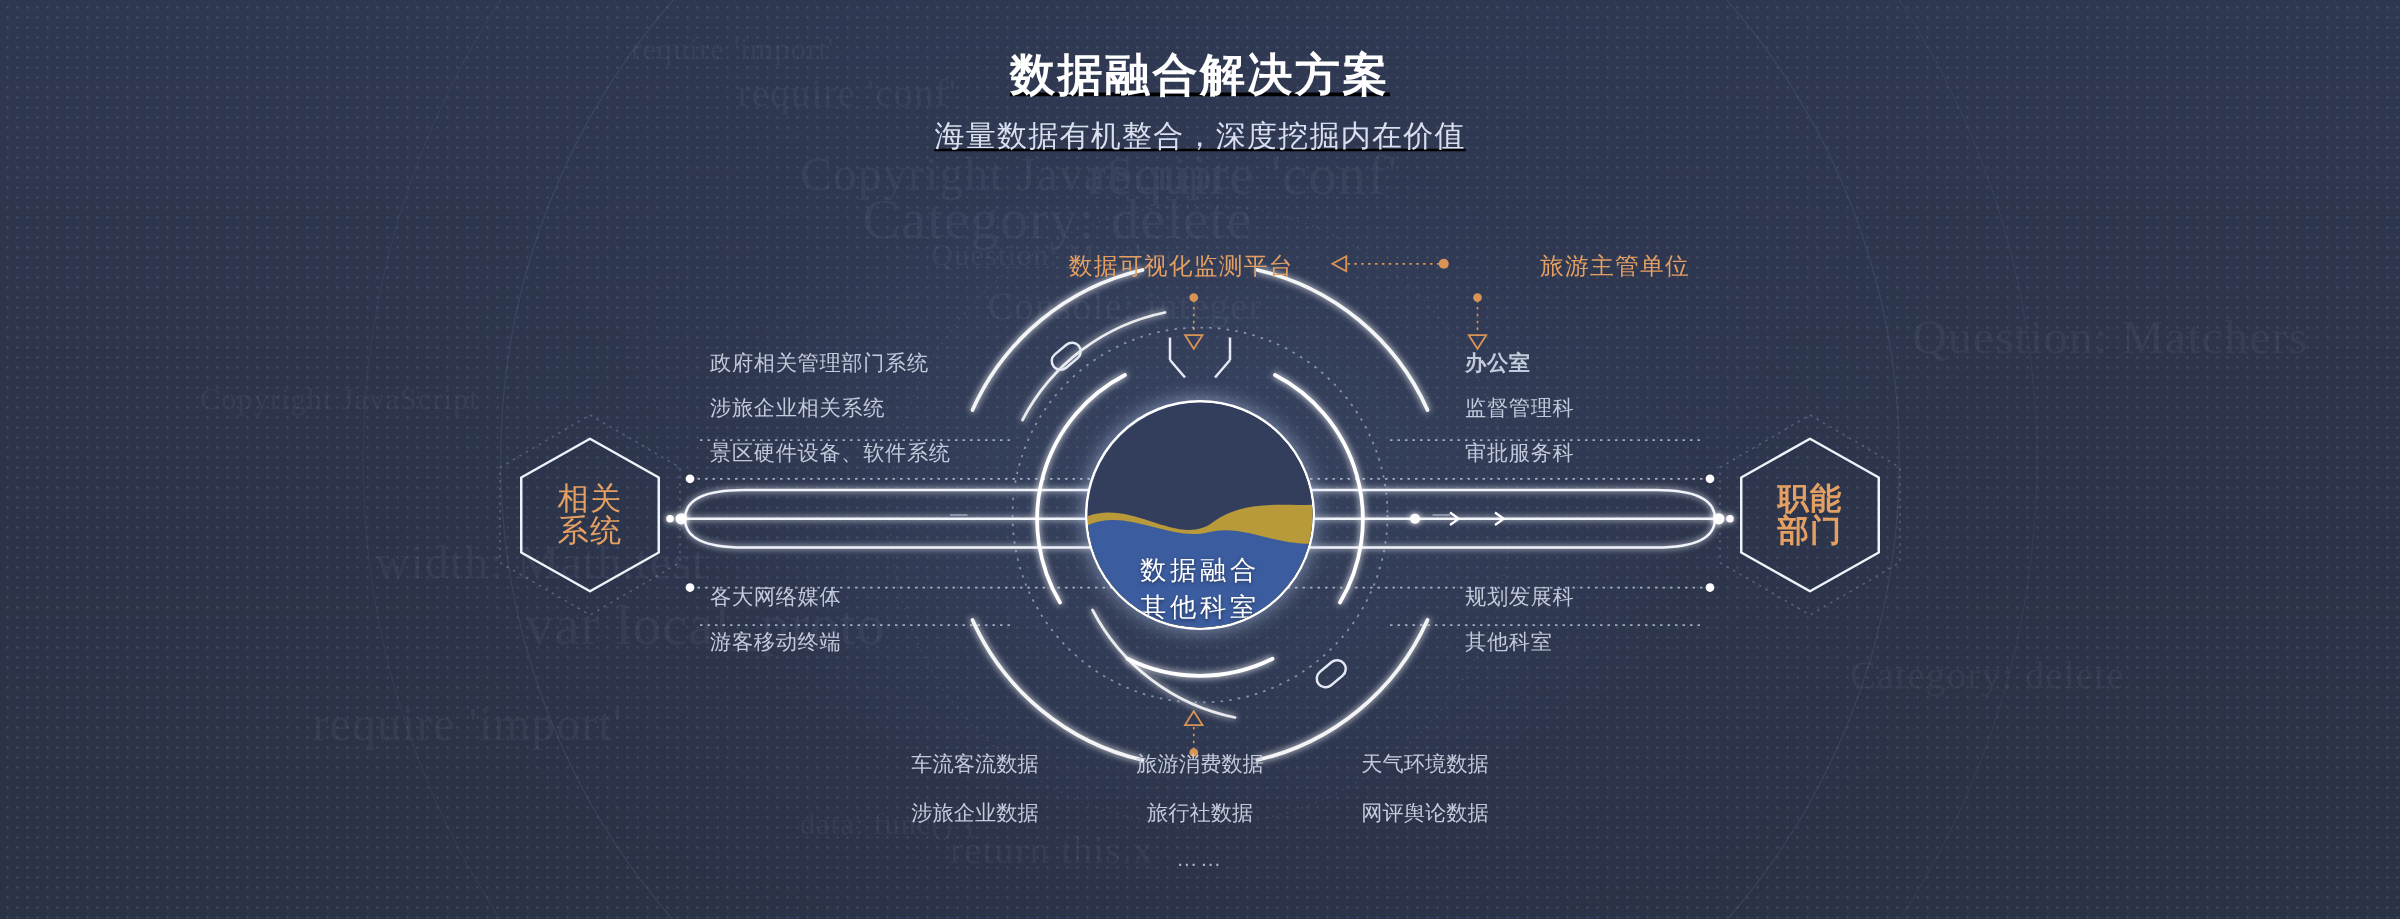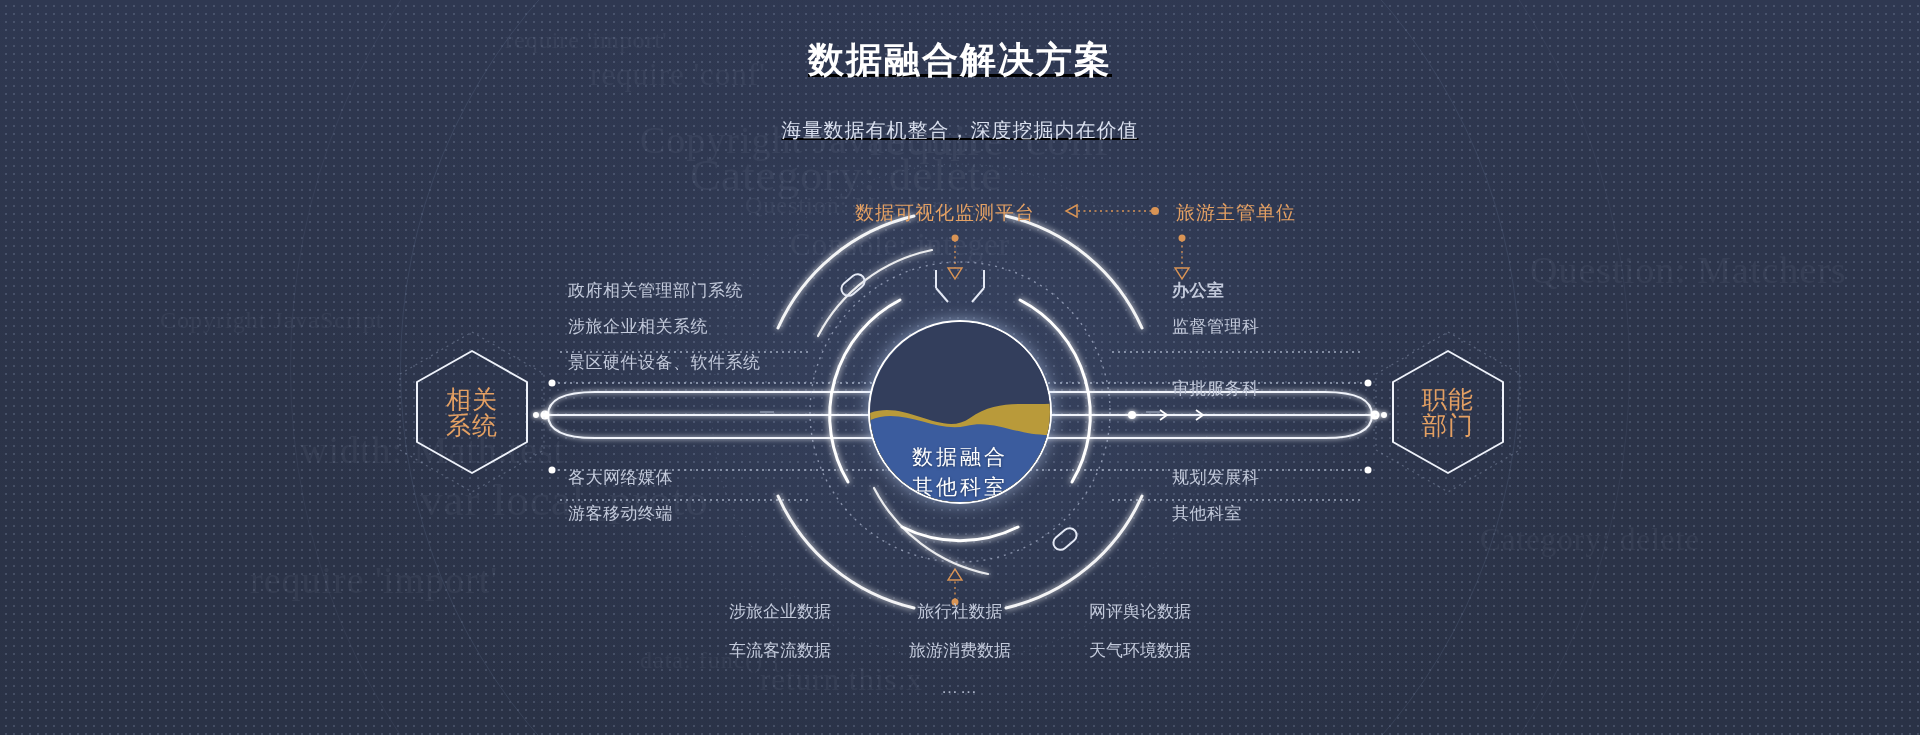--- a/index.html
+++ b/index.html
@@ -43,21 +43,21 @@
   }
   #ring-outer{ width:1120px; height:1120px; left:50%; top:50%; transform:translate(-50%,-50%); }
   #ring-outer2{ width:1340px; height:1340px; left:50%; top:50%; transform:translate(-50%,-50%); border-color:rgba(150,168,205,.08); }
 
   
   .titles{ position:absolute; top:36px; left:0; right:0; text-align:center; z-index:8;text-decoration:underline; }
   .t-main{
     font-size:36px; font-weight:bold; color:#ffffff; letter-spacing:2px;
   }
   .t-sub{
-    margin-top:32px; font-size:20px; color:#d9dfee; letter-spacing:1px; font-weight:normal;
+    margin-top:8px; font-size:24px; color:#d9dfee; letter-spacing:1px; font-weight:normal;
   }
 
   
   .lbl{ position:absolute; font-size:17px; color:#c3cadb; white-space:nowrap; z-index:7; letter-spacing:.5px;}
   .lbl-orange{ position:absolute; font-size:19px; color:#e4a063; white-space:nowrap; z-index:8; letter-spacing:1px;}
 
   
   .hex{
     position:absolute; width:116px; height:128px; z-index:8;
     display:flex; align-items:center; justify-content:center;
@@ -279,21 +279,21 @@
       </g>
     </svg>
     <div class="core-txt">
       <div>数据融合</div>
       <div>其他科室</div>
     </div>
   </div>
 </div>
 
 <div class="lbl-orange" style="left:855px; top:200px;">数据可视化监测平台</div>
-<div class="lbl-orange" style="left:1176px; top:200px;">旅游主管单位</div>
+<div class="lbl-orange" style="left:1232px; top:200px;">旅游主管单位</div>
 
 <div class="hex-outer" style="left:396px; top:328px;">
   <svg width="152" height="168" viewBox="0 0 152 168">
     <polygon points="76,4 148,46 148,122 76,164 4,122 4,46" fill="none" stroke="rgba(190,202,228,.30)" stroke-width="1.2" stroke-dasharray="2 4"></polygon>
   </svg>
 </div>
 <div class="hex" style="left:414px; top:348px;">
   <svg width="116" height="128" viewBox="0 0 116 128">
     <polygon points="58,3 113,34 113,94 58,125 3,94 3,34" fill="none" stroke="#eef2fa" stroke-width="2" stroke-linejoin="round"></polygon>
   </svg>
@@ -301,49 +301,49 @@
     <div>相关</div>
     <div>系统</div>
   </div>
 </div>
 
 <div class="hex-outer" style="left:1372px; top:328px;">
   <svg width="152" height="168" viewBox="0 0 152 168">
     <polygon points="76,4 148,46 148,122 76,164 4,122 4,46" fill="none" stroke="rgba(190,202,228,.30)" stroke-width="1.2" stroke-dasharray="2 4"></polygon>
   </svg>
 </div>
-<div class="hex" style="left:1390px; top:348px;">
+<div class="hex" style="left:1390px; top:348px;font-weight:bold;">
   <svg width="116" height="128" viewBox="0 0 116 128">
     <polygon points="58,3 113,34 113,94 58,125 3,94 3,34" fill="none" stroke="#eef2fa" stroke-width="2" stroke-linejoin="round"></polygon>
   </svg>
   <div class="hex-txt">
     <div>职能</div>
     <div>部门</div>
   </div>
 </div>
 
 <div class="lbl" style="left:568px; top:279px;">政府相关管理部门系统</div>
 <div class="lbl" style="left:568px; top:315px;">涉旅企业相关系统</div>
 <div class="lbl" style="left:568px; top:351px;">景区硬件设备、软件系统</div>
 
 <div class="lbl" style="left:568px; top:466px;">各大网络媒体</div>
 <div class="lbl" style="left:568px; top:502px;">游客移动终端</div>
 
 <div class="lbl" style="left:1172px; top:279px;font-weight:bold;">办公室</div>
 <div class="lbl" style="left:1172px; top:315px;">监督管理科</div>
-<div class="lbl" style="left:1172px; top:351px;margin-top:26px;">审批服务科</div>
+<div class="lbl" style="left:1172px; top:351px;">审批服务科</div>
 
 <div class="lbl" style="left:1172px; top:466px;">规划发展科</div>
 <div class="lbl" style="left:1172px; top:502px;">其他科室</div>
 
 <div id="bottom-group">
+  <div class="row">
+    <div class="cell">车流客流数据</div>
+    <div class="cell">旅游消费数据</div>
+    <div class="cell">天气环境数据</div>
+  </div>
   <div class="row">
     <div class="cell">涉旅企业数据</div>
     <div class="cell">旅行社数据</div>
     <div class="cell">网评舆论数据</div>
   </div>
-  <div class="row">
-    <div class="cell">车流客流数据</div>
-    <div class="cell">旅游消费数据</div>
-    <div class="cell">天气环境数据</div>
-  </div>
   <div class="dots">……</div>
 </div>
 
 </body></html>

